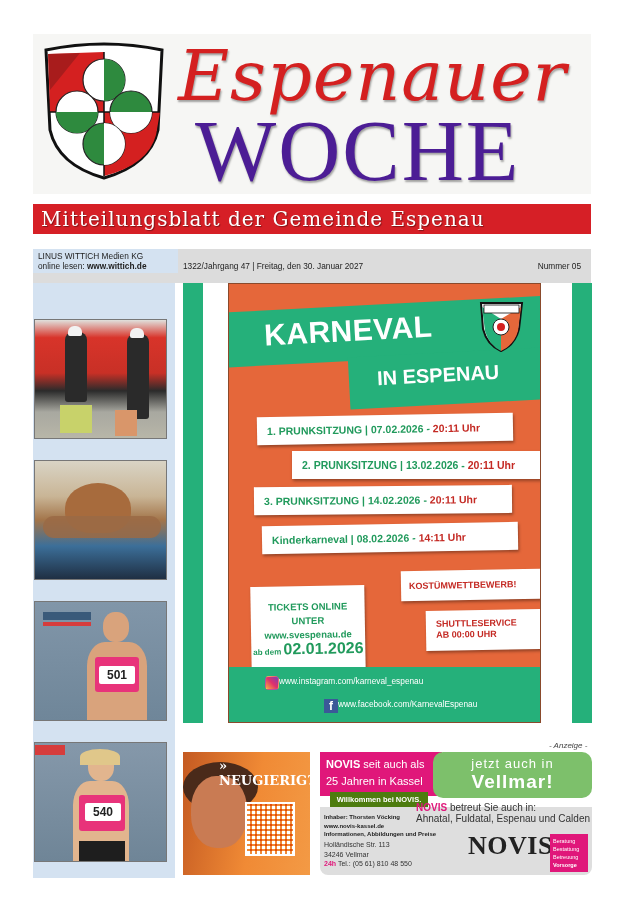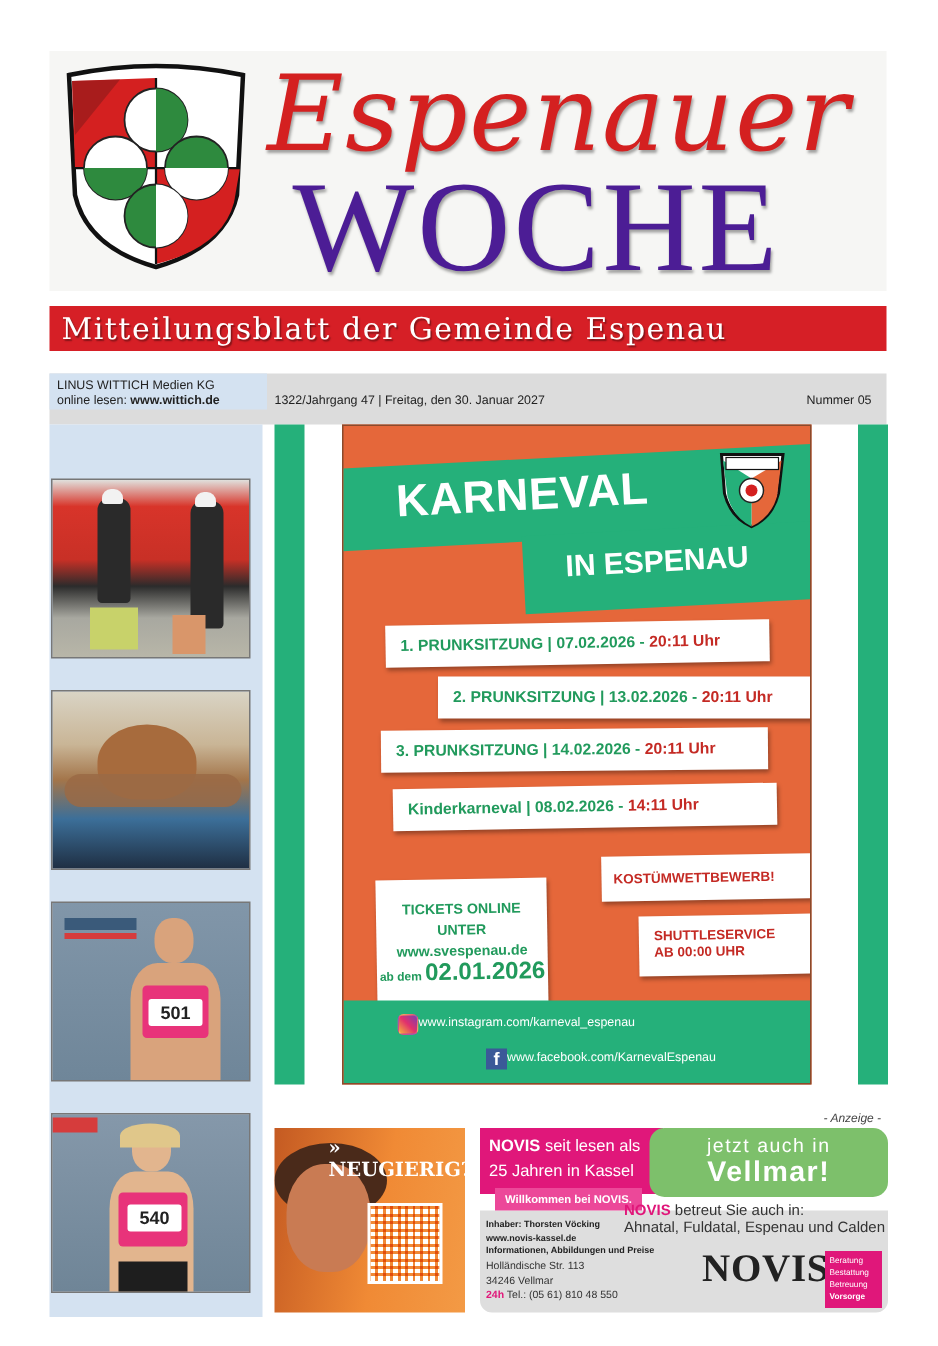--- a/index.html
+++ b/index.html
@@ -68,21 +68,21 @@
   .anzeige { position: absolute; left: 549px; top: 741px; font-size: 8px; font-style: italic; color: #444; }
   .ad-neugierig { position: absolute; left: 183px; top: 752px; width: 127px; height: 123px; background: linear-gradient(100deg,#c45a22 0%,#f08a35 55%,#f39a45 100%); overflow: hidden; }
   .neu-title { position: absolute; left: 6px; top: 6px; color: #fff; font-family: "DejaVu Serif", serif; font-weight: bold; font-size: 13px; margin-left: 30px; }
   .face { position: absolute; left: 8px; top: 24px; width: 56px; height: 72px; border-radius: 45%; background: #c97b53; }
   .face-hair { position: absolute; left: 0px; top: 10px; width: 75px; height: 50px; border-radius: 50%; background: #4a2a1a; }
   .qr { position: absolute; left: 62px; top: 50px; width: 50px; height: 54px; background: repeating-linear-gradient(0deg,#fff 0 3px,#f08a35 3px 5px), repeating-linear-gradient(90deg,#fff 0 3px,#f08a35 3px 5px); background-blend-mode: multiply; border: 2px solid #fff; }
 
   .ad-novis { position: absolute; left: 320px; top: 752px; width: 272px; height: 123px; }
   .novis-pink { position: absolute; left: 0; top: 0; width: 122px; height: 44px; background: #e0177a; color: #fff; font-size: 11px; padding: 4px 6px; line-height: 17px; }
   .novis-pink b { font-weight: bold; }
-  .novis-green-tag { position: absolute; left: 10px; top: 40px; width: 98px; height: 15px; background: #ec4899; color: #fff; font-size: 7.5px; font-weight: bold; text-align: center; line-height: 15px; }
+  .novis-green-tag { position: absolute; left: 10px; top: 40px; width: 98px; height: 15px; background: #4d7c0f; color: #fff; font-size: 7.5px; font-weight: bold; text-align: center; line-height: 15px; }
   .novis-gray { position: absolute; left: 0; top: 55px; width: 272px; height: 68px; background: #dedede; border-radius: 0 0 8px 8px; }
   .novis-bubble { position: absolute; left: 113px; top: 0; width: 159px; height: 46px; background: #7dc06b; border-radius: 10px; color: #fff; text-align: center; font-size: 13px; line-height: 18px; padding-top: 3px; letter-spacing: 1px; }
   .novis-bubble .big { font-size: 19px; font-weight: bold; letter-spacing: 1px; }
   .owner { position: absolute; left: 4px; top: 61px; font-size: 6px; line-height: 8.5px; color: #222; font-weight: bold; }
   .address { position: absolute; left: 4px; top: 88px; font-size: 7px; line-height: 9.5px; color: #333; }
   .address .pink { color: #e0177a; font-weight: bold; }
   .serves { position: absolute; right: 2px; top: 50px; text-align: left; font-size: 10px; line-height: 11px; color: #333; }
   .serves .pink { color: #e0177a; font-weight: bold; }
   .novis-logo { position: absolute; left: 148px; top: 82px; text-align: center; color: #222; }
   .novis-logo .word { font-family: "Liberation Serif", serif; font-size: 26px; font-weight: bold; line-height: 24px; letter-spacing: 0.5px; }
@@ -217,21 +217,21 @@
 <div class="ad-neugierig">
   <div class="face-hair"></div>
   <div class="face"></div>
   <div class="neu-title">» NEUGIERIG?</div>
   <div class="qr"></div>
 </div>
 
 <div class="ad-novis">
   <div class="novis-gray"></div>
   <div class="novis-pink">
-    <div><b>NOVIS</b><span> seit lesen als</span></div>
+    <div><b>NOVIS</b><span> seit auch als</span></div>
     <div>25 Jahren in Kassel</div>
   </div>
   <div class="novis-green-tag">Willkommen bei NOVIS.</div>
   <div class="novis-bubble">
     <div>jetzt auch in</div>
     <div class="big">Vellmar!</div>
   </div>
   <div class="owner">
     <div>Inhaber: Thorsten Vöcking</div>
     <div>www.novis-kassel.de</div>

